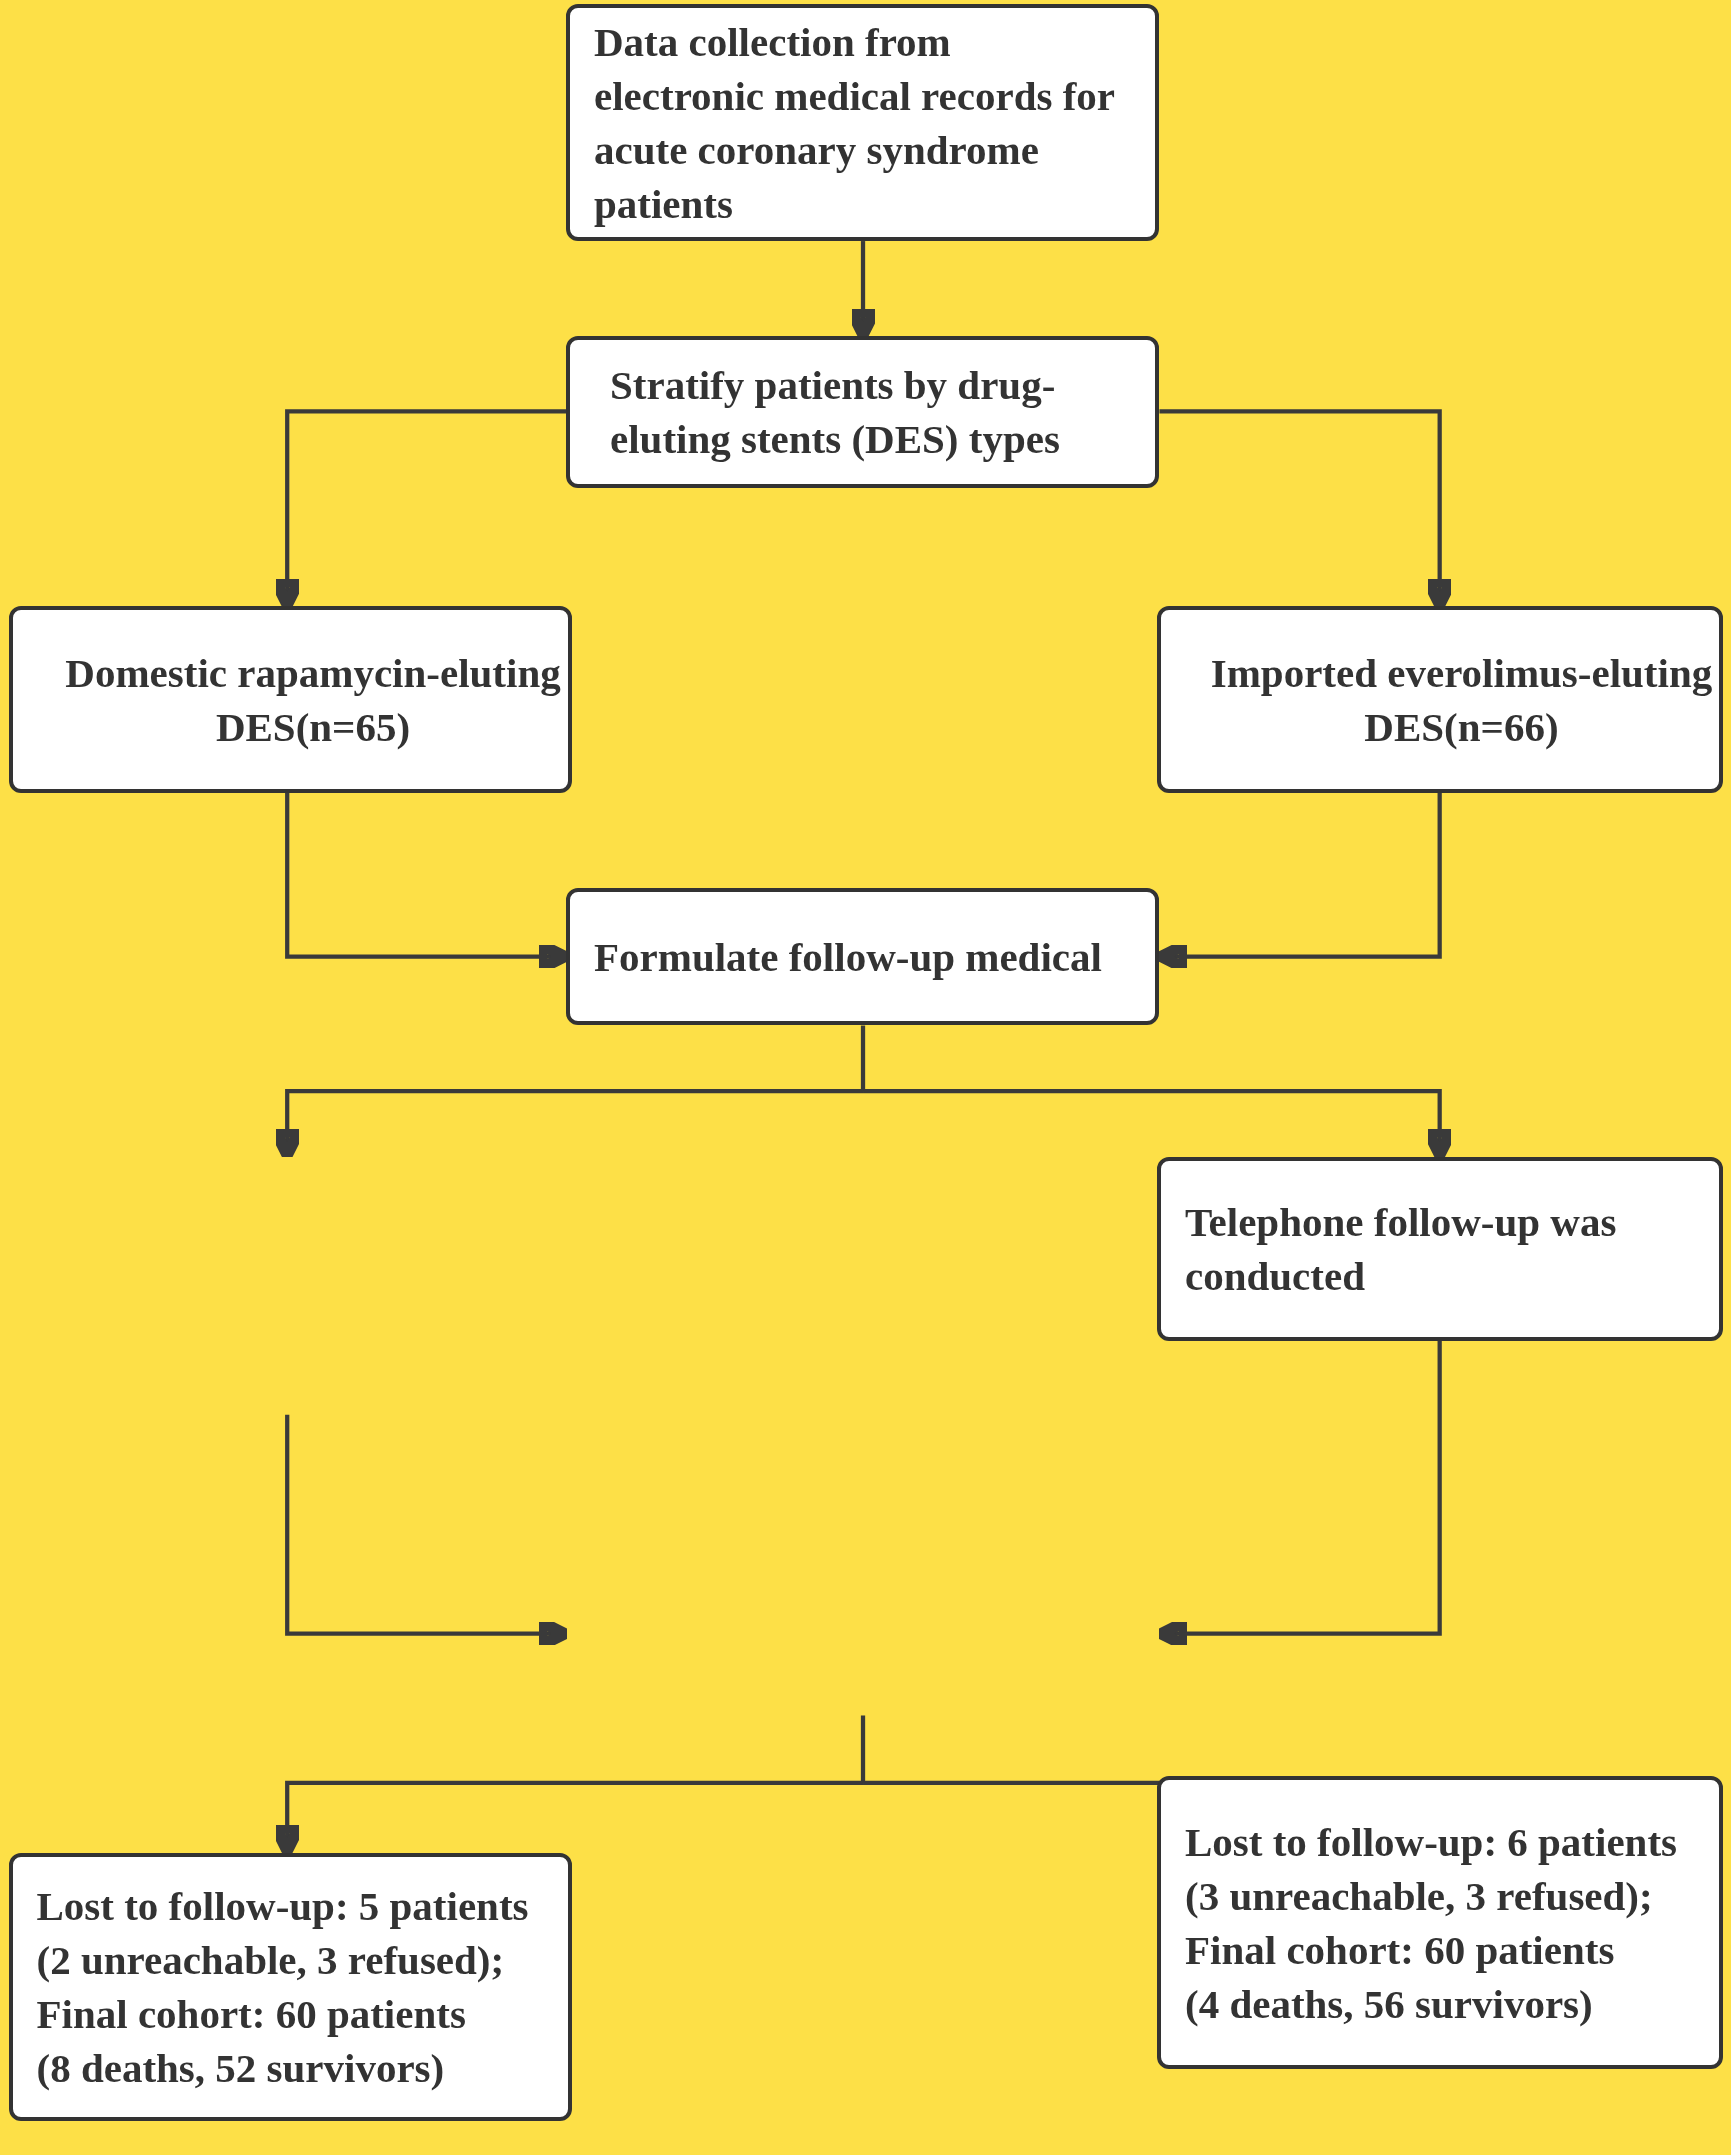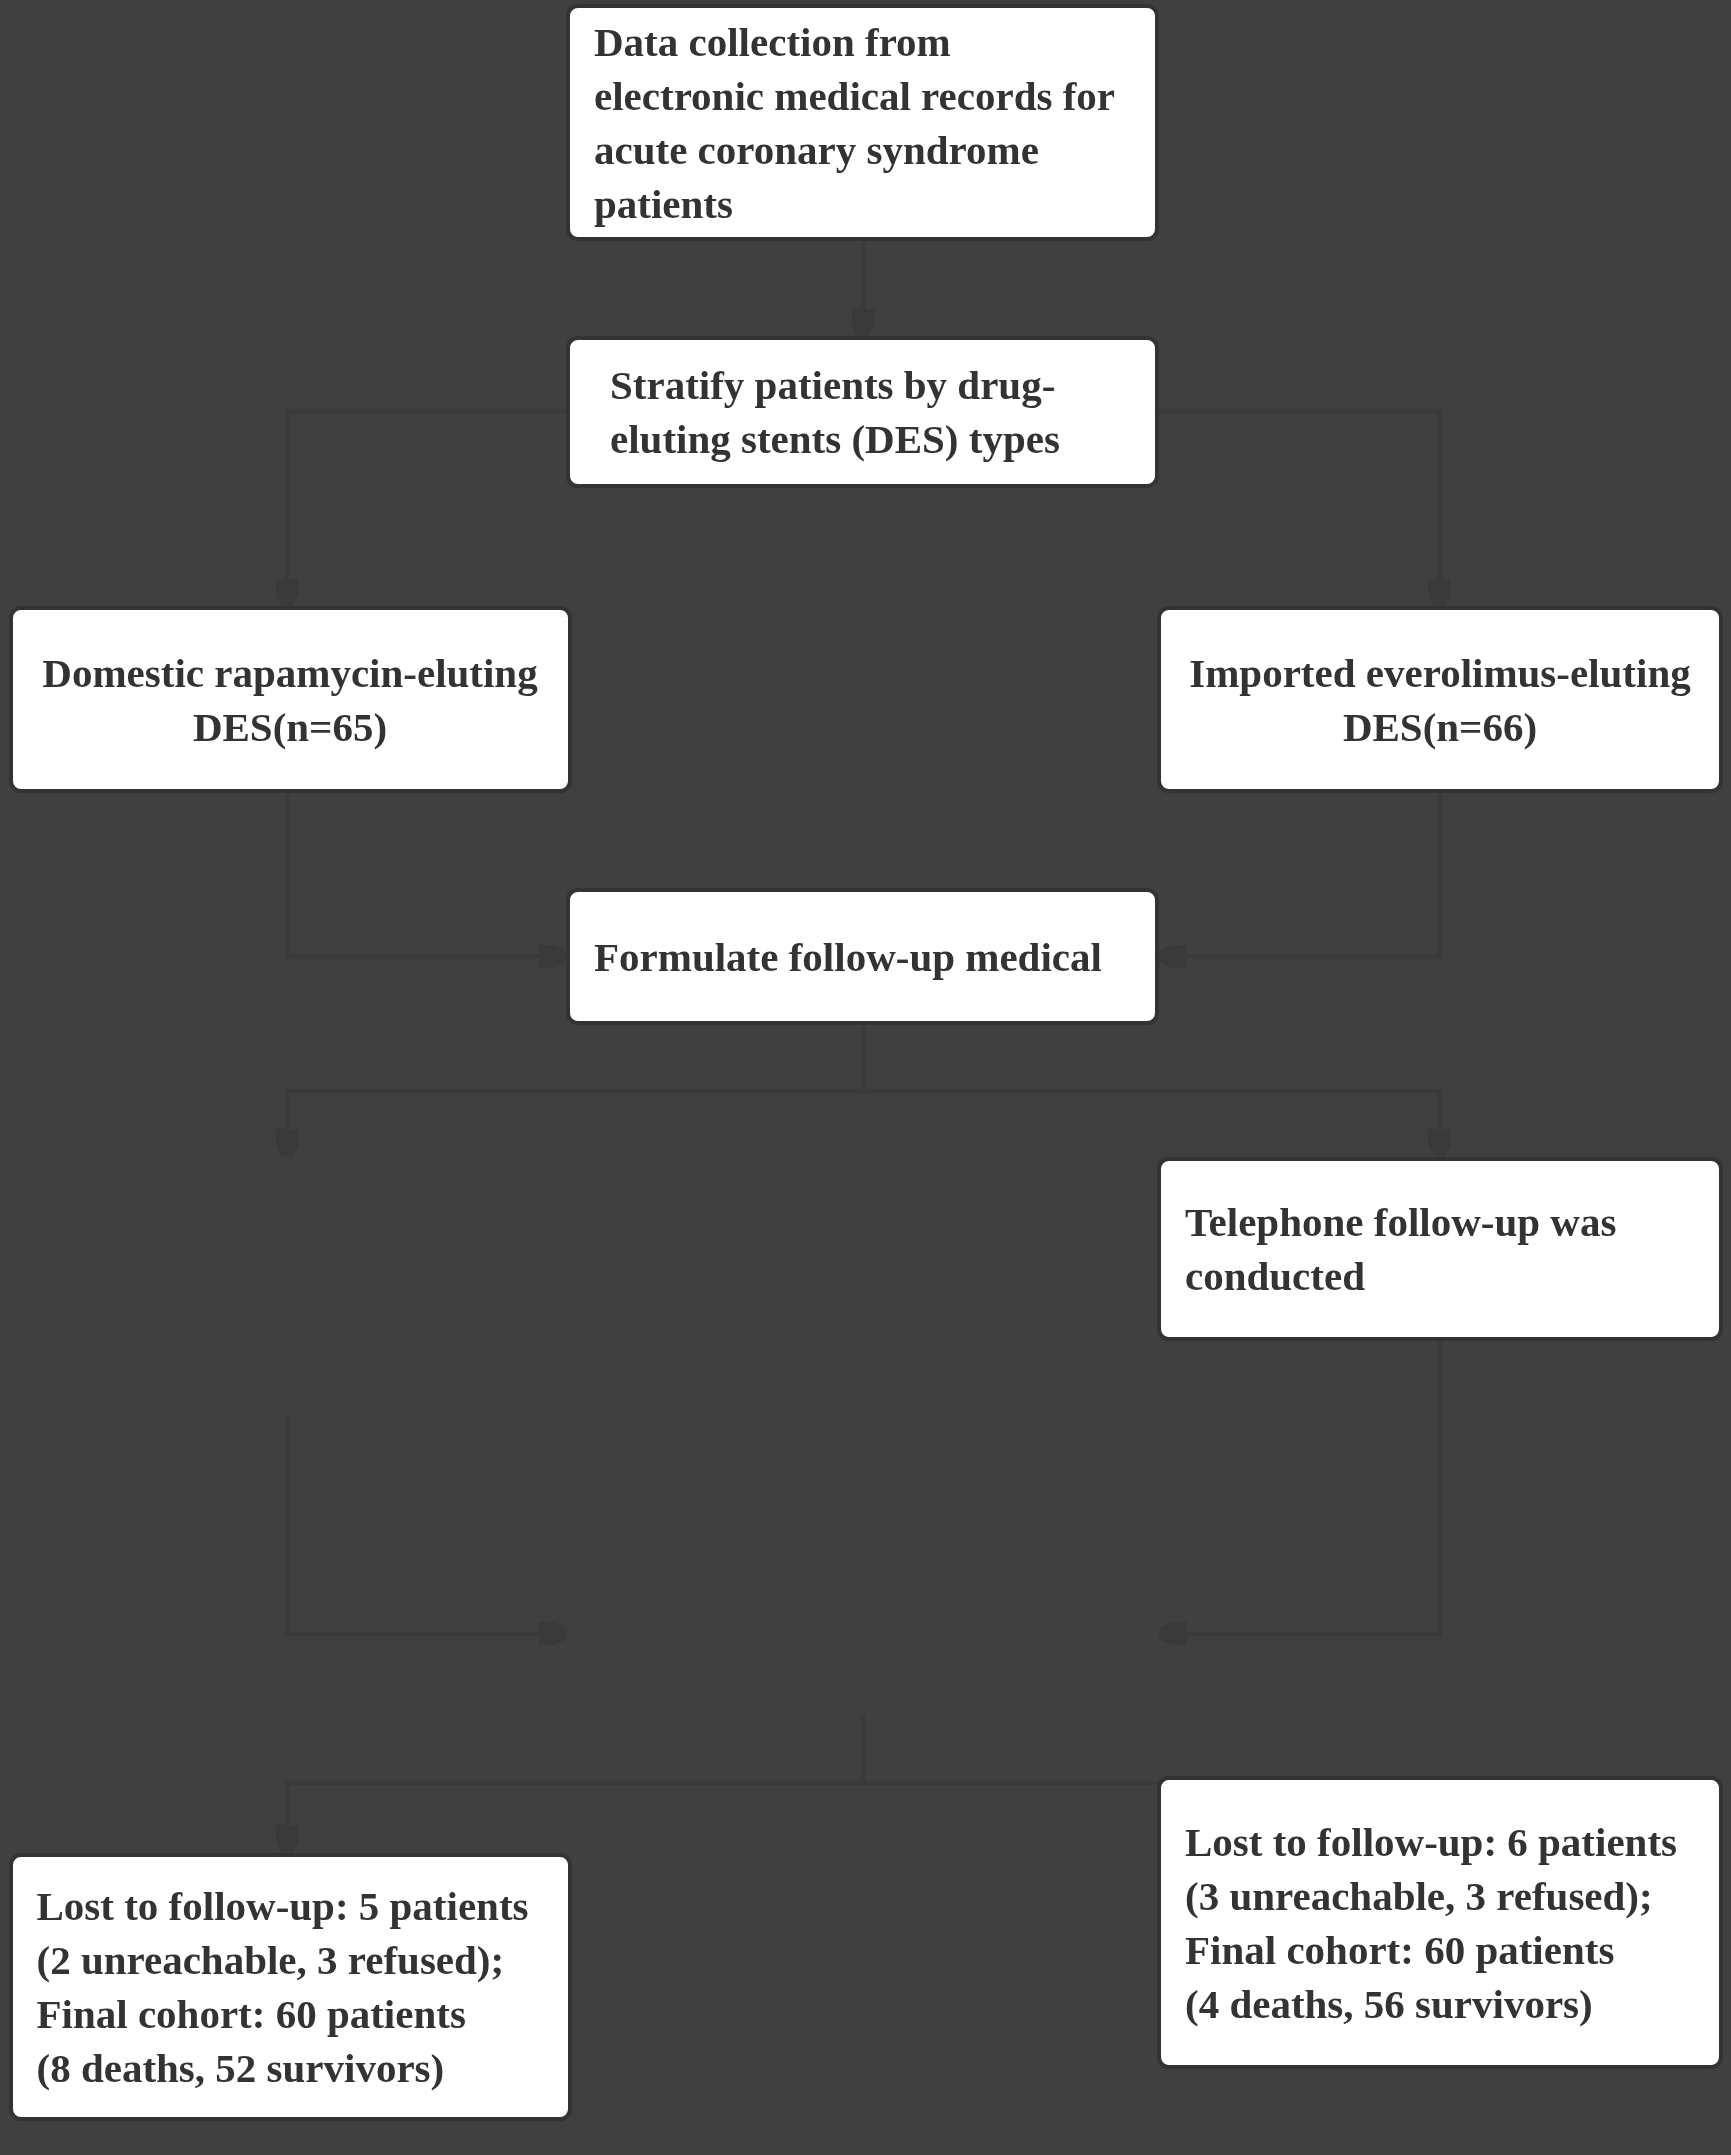--- a/index.html
+++ b/index.html
@@ -4,21 +4,21 @@
 <style>
   html, body {
     margin: 0;
     padding: 0;
     background: #ffffff;
   }
   .canvas {
     position: relative;
     width: 1732px;
     height: 2155px;
-    background: #404040;
+    background: #fde047;
     font-family: "Liberation Serif", "DejaVu Serif", serif;
     overflow: hidden;
   }
   .connectors {
     position: absolute;
     left: 0;
     top: 0;
     width: 1732px;
     height: 2155px;
     pointer-events: none;
@@ -40,21 +40,21 @@
     color: #333333;
     font-weight: bold;
     font-size: 41px;
     line-height: 54px;
   }
   .node .label {
     white-space: pre;
     padding: 0 6.8px 0 24px;
   }
   .node.center {
-    justify-content: center;
+    justify-content: flex-end;
   }
   .node.center .label {
     text-align: center;
     padding: 0 6.8px;
   }
   
   #n-data-collection { left: 566px;  top: 4.3px;    width: 593px; height: 237px; }
   #n-stratify        { left: 566px;  top: 336px;  width: 593px; height: 152px; padding-left: 16px; }
   #n-domestic        { left: 8.5px;   top: 606px;  width: 563px; height: 187px; }
   #n-imported        { left: 1157px; top: 606px;  width: 566px; height: 187px; }

